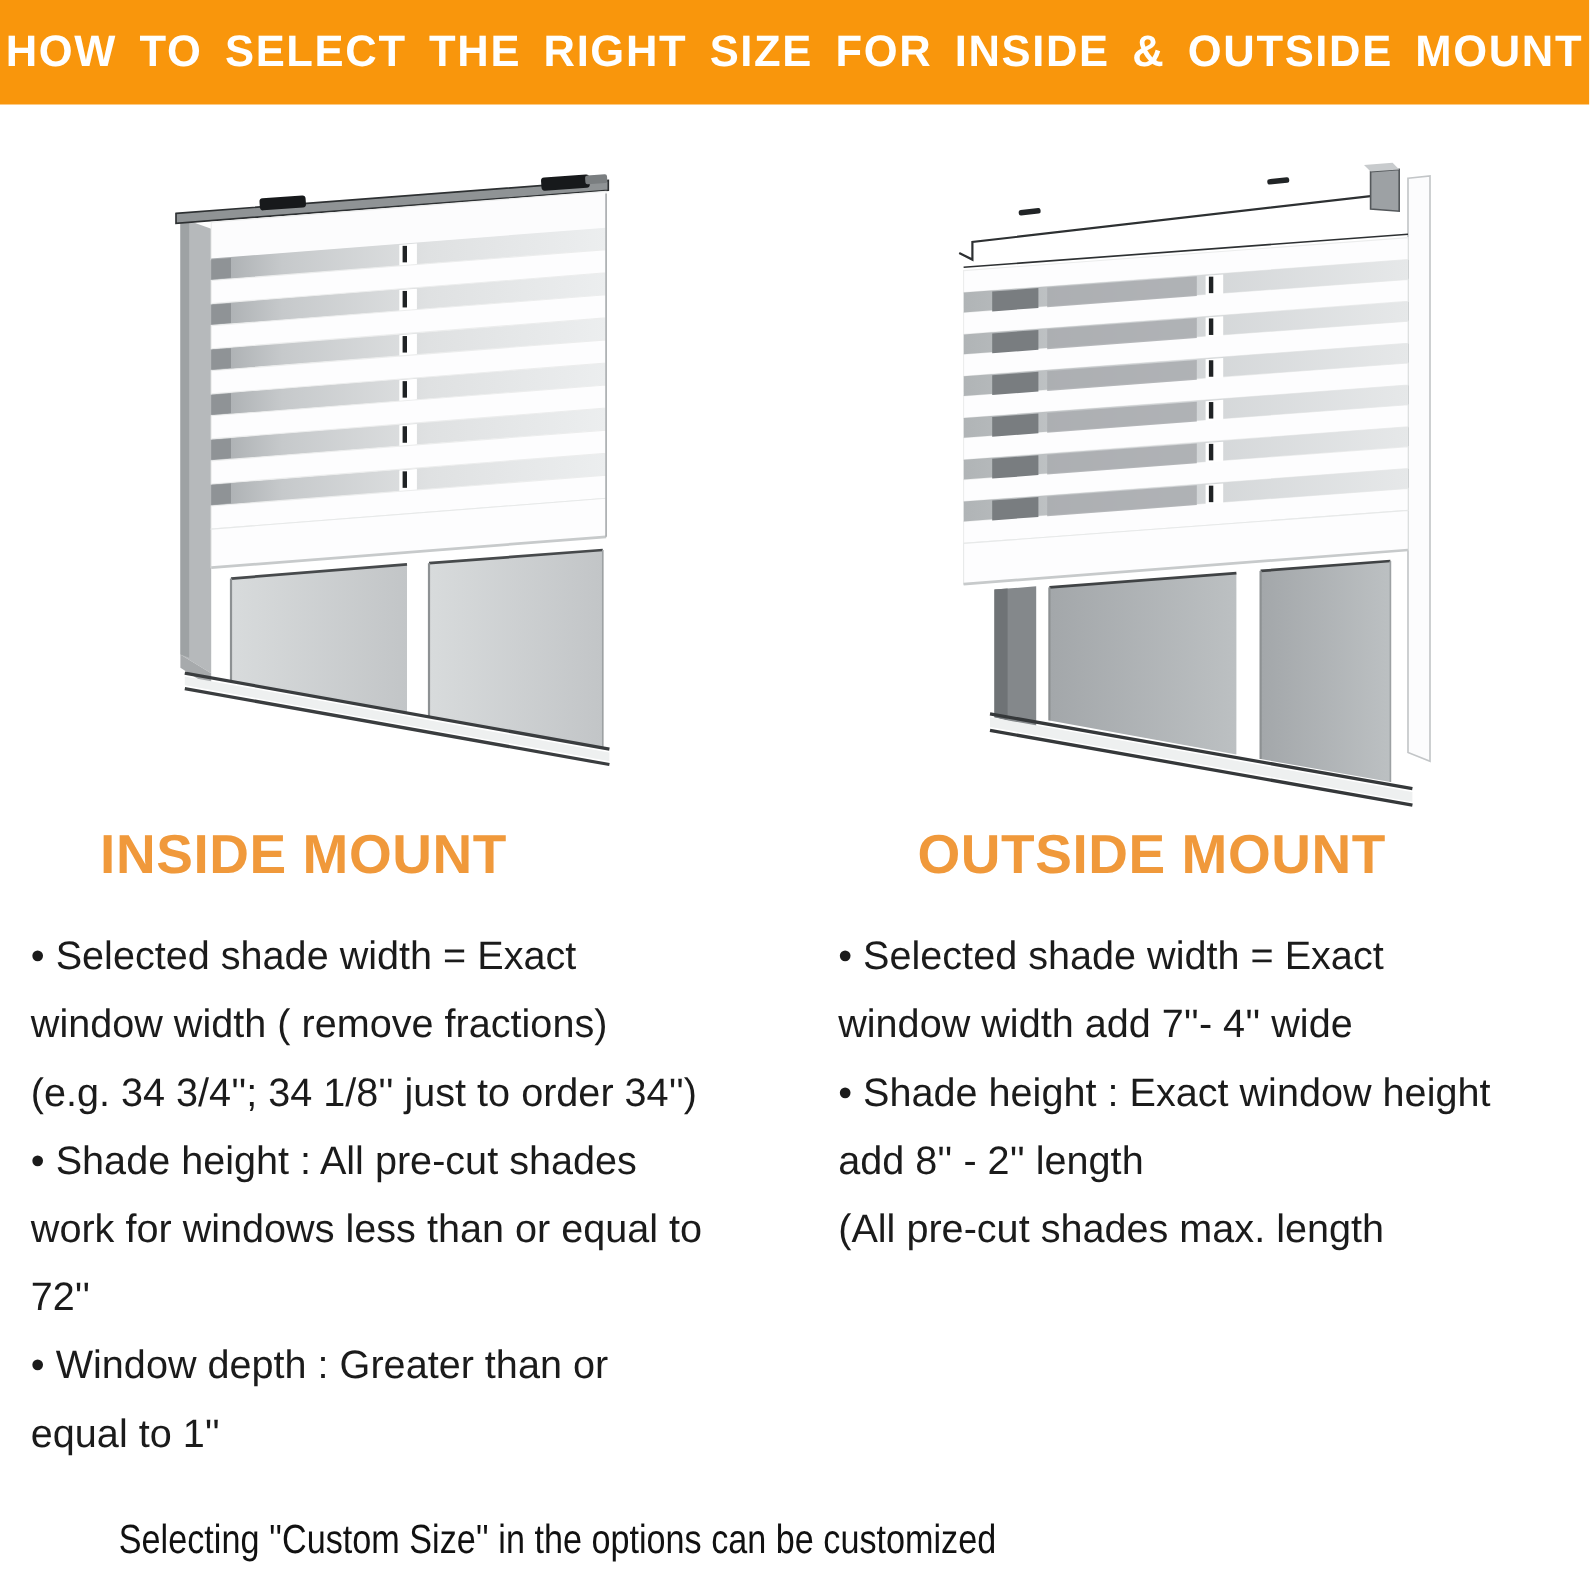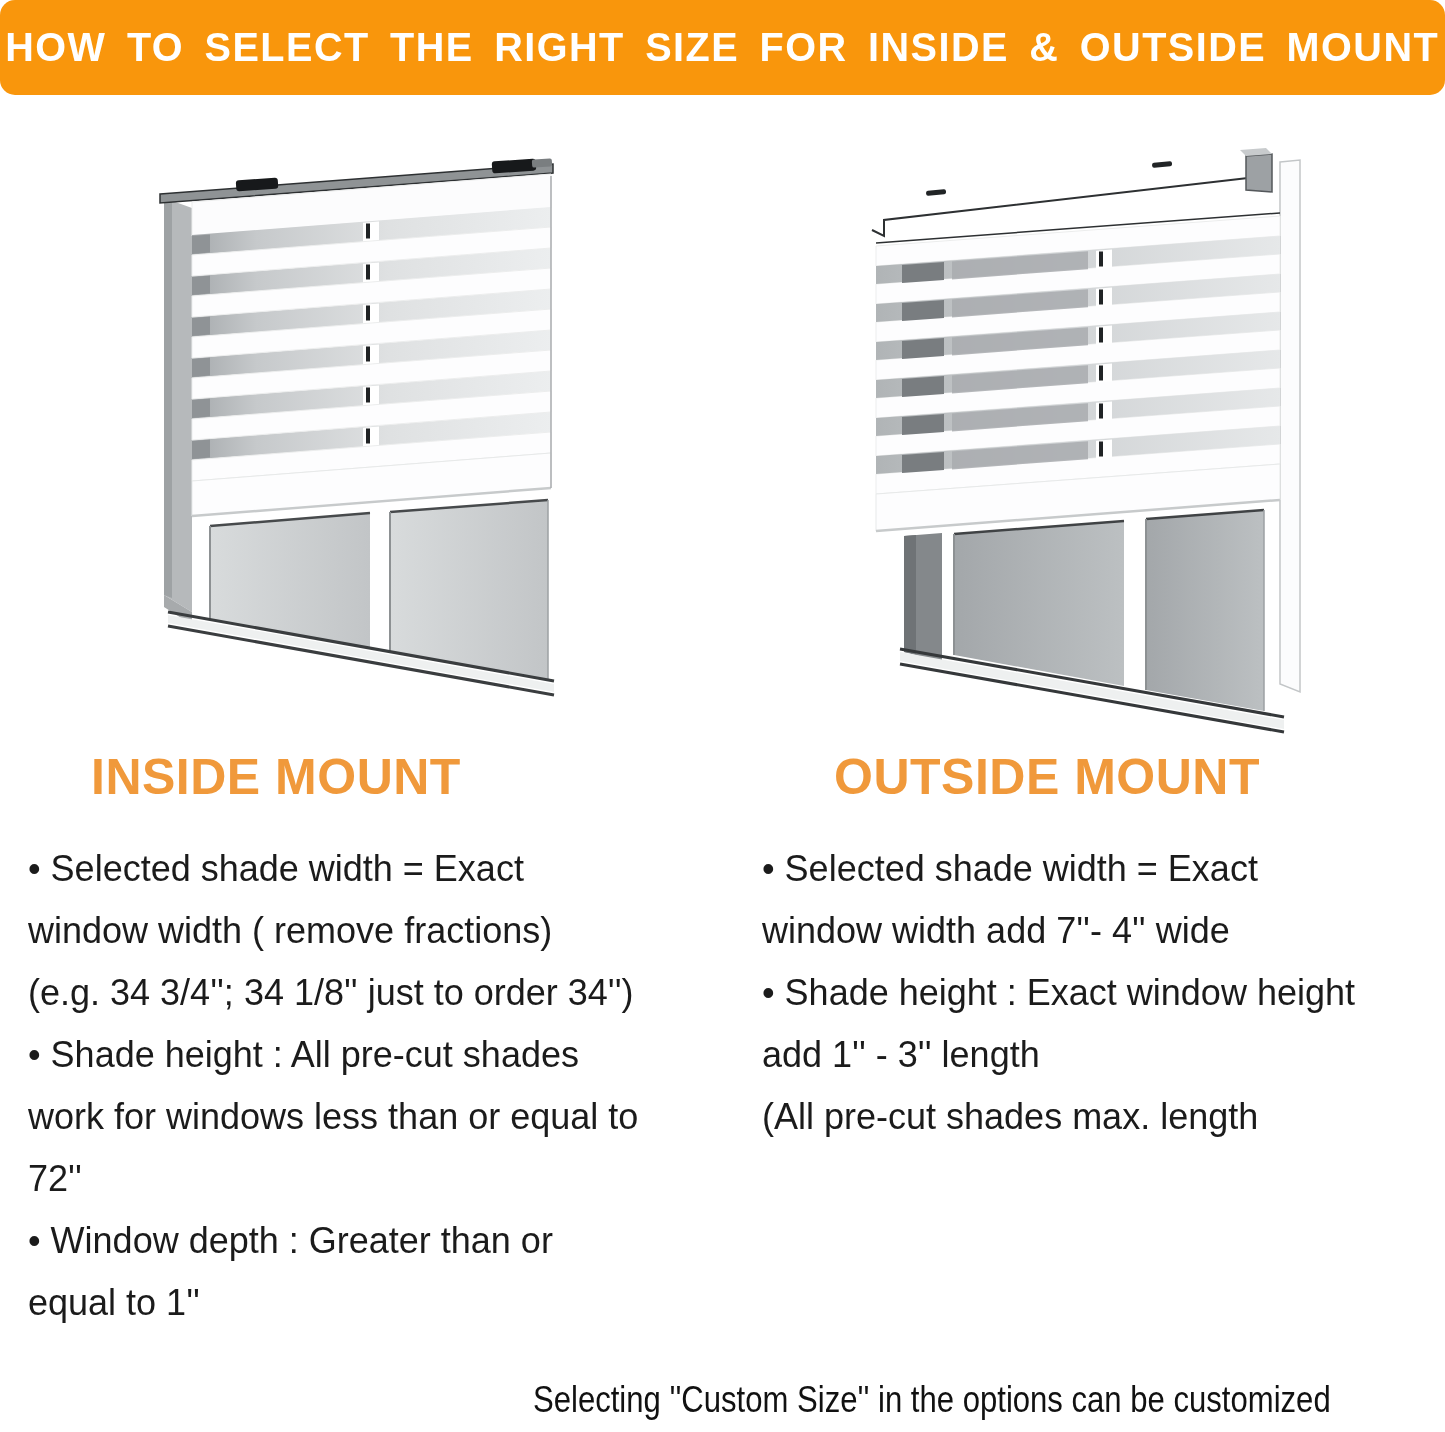--- a/index.html
+++ b/index.html
@@ -14,21 +14,21 @@
     position:relative;
     width:1445px;height:1432px;
     background:#ffffff;
     overflow:hidden;
     font-family:"Liberation Sans", sans-serif;
     color:var(--body-text);
   }
   .banner{
     position:absolute;top:0;left:0;width:1445px;height:95px;
     background:var(--banner-bg);
-    display:flex;align-items:center;justify-content:center;border-radius:15px;
+    display:flex;align-items:center;justify-content:center;
   }
   .banner h1{
     color:var(--banner-text);
     font-size:40px;font-weight:700;
     letter-spacing:1.5px;word-spacing:8px;
     white-space:nowrap;
     transform:scaleX(0.99);
   }
   figure{position:absolute;}
   .fig-inside{left:148px;top:150px;width:410px;height:565px;}
@@ -44,22 +44,23 @@
   .bullets{
     position:absolute;top:838px;
     font-size:36px;line-height:62px;
     color:var(--body-text);
   }
   .bullets-inside{left:28px;width:694px;}
   .bullets-outside{left:762px;width:683px;}
   .text-line{white-space:pre-wrap;}
   .footnote{
     position:absolute;top:1378px;left:0;width:1407px;
-    text-align:right;font-size:37px;line-height:44px;
+    text-align:left;font-size:37px;line-height:44px;
     color:#111111;
+    padding-left:32px;
   }
   .condensed{display:inline-block;transform:scaleX(0.84);transform-origin:center;white-space:nowrap;}
 </style>
 </head>
 <body>
 
 <div class="page">
 
   <header class="banner">
     <h1>HOW TO SELECT THE RIGHT SIZE FOR INSIDE &amp; OUTSIDE MOUNT</h1>
@@ -216,21 +217,21 @@
       <div class="text-line">• Shade height : All pre-cut shades</div>
       <div class="text-line">work for windows less than or equal to</div>
       <div class="text-line">72''</div>
       <div class="text-line">• Window depth : Greater than or</div>
       <div class="text-line">equal to 1''</div>
     </div>
   <div class="bullets bullets-outside">
       <div class="text-line">• Selected shade width = Exact</div>
       <div class="text-line">window width add 7''- 4'' wide</div>
       <div class="text-line">• Shade height : Exact window height</div>
-      <div class="text-line">add 1'' - 3'' length</div>
+      <div class="text-line">add 8'' - 2'' length</div>
       <div class="text-line">(All pre-cut shades max. length</div>
     </div>
 
   <footer class="footnote">
     <span class="condensed">Selecting ''Custom Size'' in the options can be customized</span>
   </footer>
 
 </div>
 
 </body></html>

